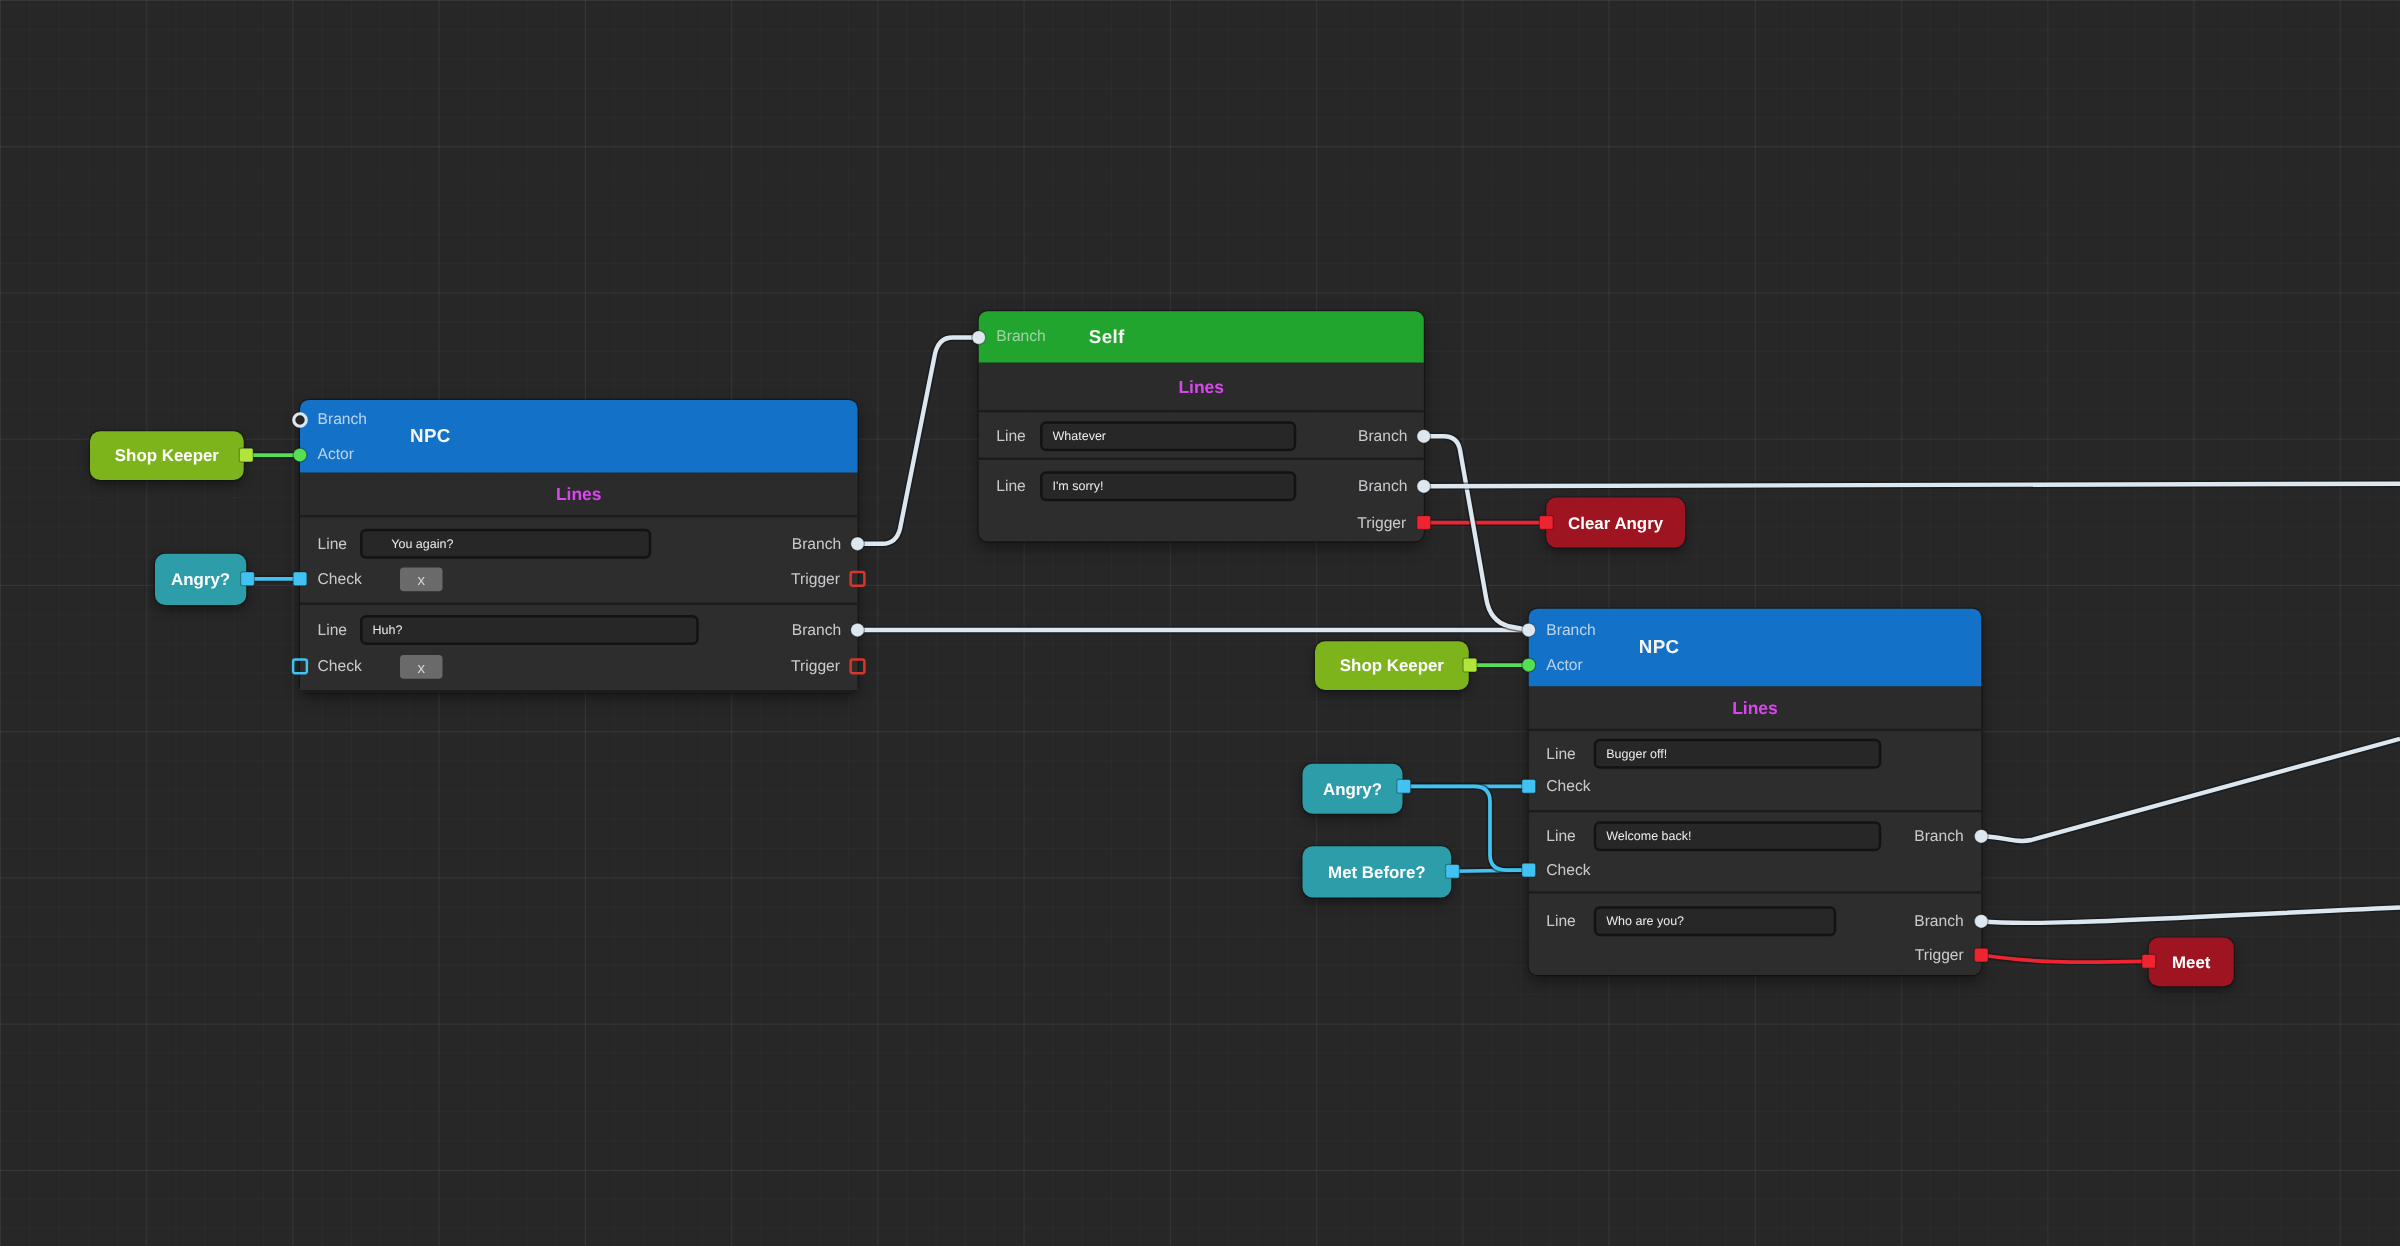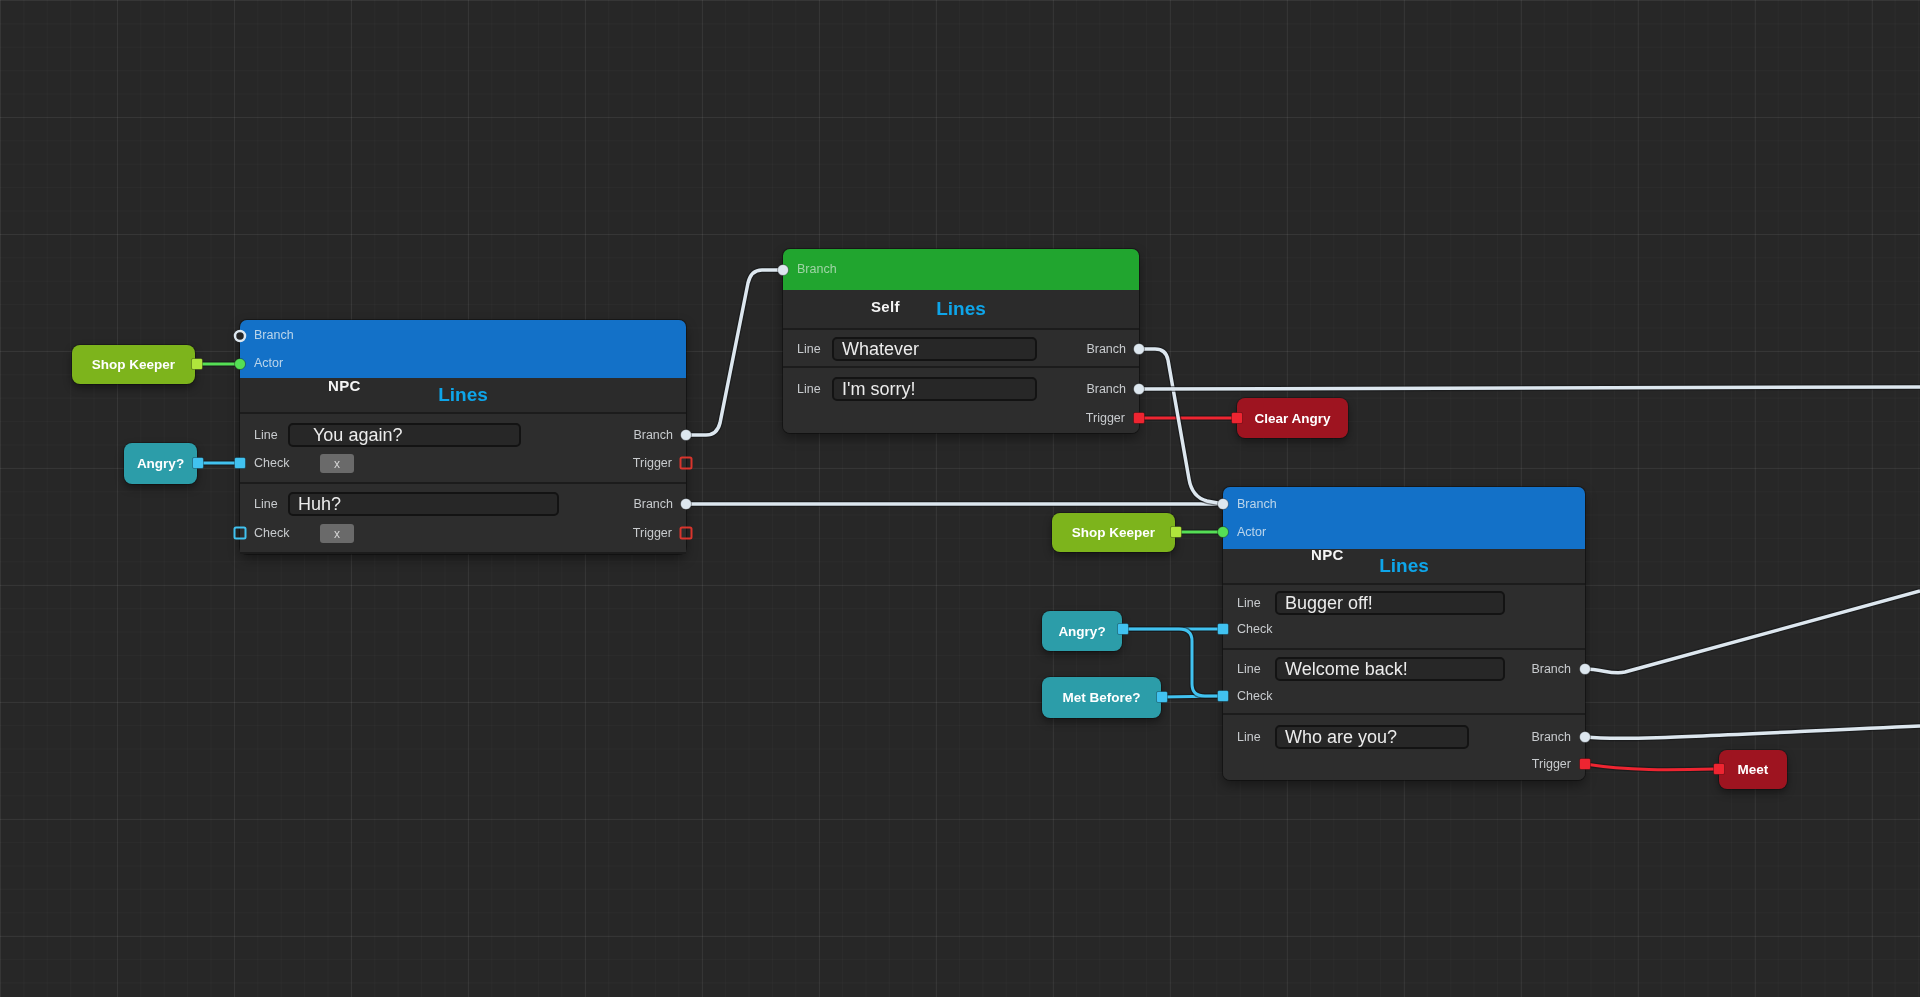--- a/index.html
+++ b/index.html
@@ -27,31 +27,31 @@
   }
   .node{
     position:absolute; border-radius:7px;
     box-shadow:0 5px 12px rgba(0,0,0,.4), 0 0 0 1px rgba(0,0,0,.35);
     z-index:2;
   }
   .hdr{position:relative; border-radius:7px 7px 0 0; display:flex; align-items:center;}
   .hdr-labels{display:flex; flex-direction:column; gap:13px; padding-left:14px;
     color:rgba(232,239,244,.78); font-size:12.5px; line-height:15px;}
   .node-title{position:absolute; left:88px; top:50%; transform:translateY(-50%);
-    font-weight:bold; font-size:15px; color:#F5F5F5; letter-spacing:.3px;margin-top:36px;}
+    font-weight:bold; font-size:15px; color:#F5F5F5; letter-spacing:.3px;}
   .lines-bar{display:flex; align-items:center; justify-content:center;
     background:var(--node-section); border-bottom:2px solid var(--separator);
-    font-weight:bold; font-size:19px; color:#0ea5e9;}
+    font-weight:bold; font-size:14px; color:#d946ef;}
   .row{position:relative; background:var(--node-body); border-bottom:2px solid var(--separator);}
   .row.last{border-bottom:none; border-radius:0 0 7px 7px;}
   .lbl{position:absolute; font-size:12.5px; line-height:14px; color:var(--label-gray); white-space:nowrap;}
   .line-input{
     position:absolute; height:24px; box-sizing:border-box;
     background:var(--input-bg); border:2px solid #131313; border-radius:5px;
-    color:#ECECEC; font-size:18px; padding:0 8px; font-family:"Liberation Sans",sans-serif; outline:none;
+    color:#ECECEC; font-size:10px; padding:0 8px; font-family:"Liberation Sans",sans-serif; outline:none;
   }
   .x-btn{position:absolute; width:34px; height:19px; background:var(--button-gray);
     border-radius:3px; color:#D6D6D6; font-size:12px; display:flex; align-items:center; justify-content:center; cursor:pointer;}
   .strip{background:var(--node-footer); border-radius:0 0 7px 7px; height:29px; position:relative;}
   .create-btn{position:absolute; left:10px; right:10px; top:6px; height:18px;
     background:#6B6B6B; border-radius:3px; color:#D2D2D2; font-size:12.5px;
     display:flex; align-items:center; justify-content:center; cursor:pointer;}
   .mini-node{
     position:absolute; border-radius:8px; display:flex; align-items:center; justify-content:center;
     color:#FFFFFF; font-weight:bold; font-size:13.5px;

